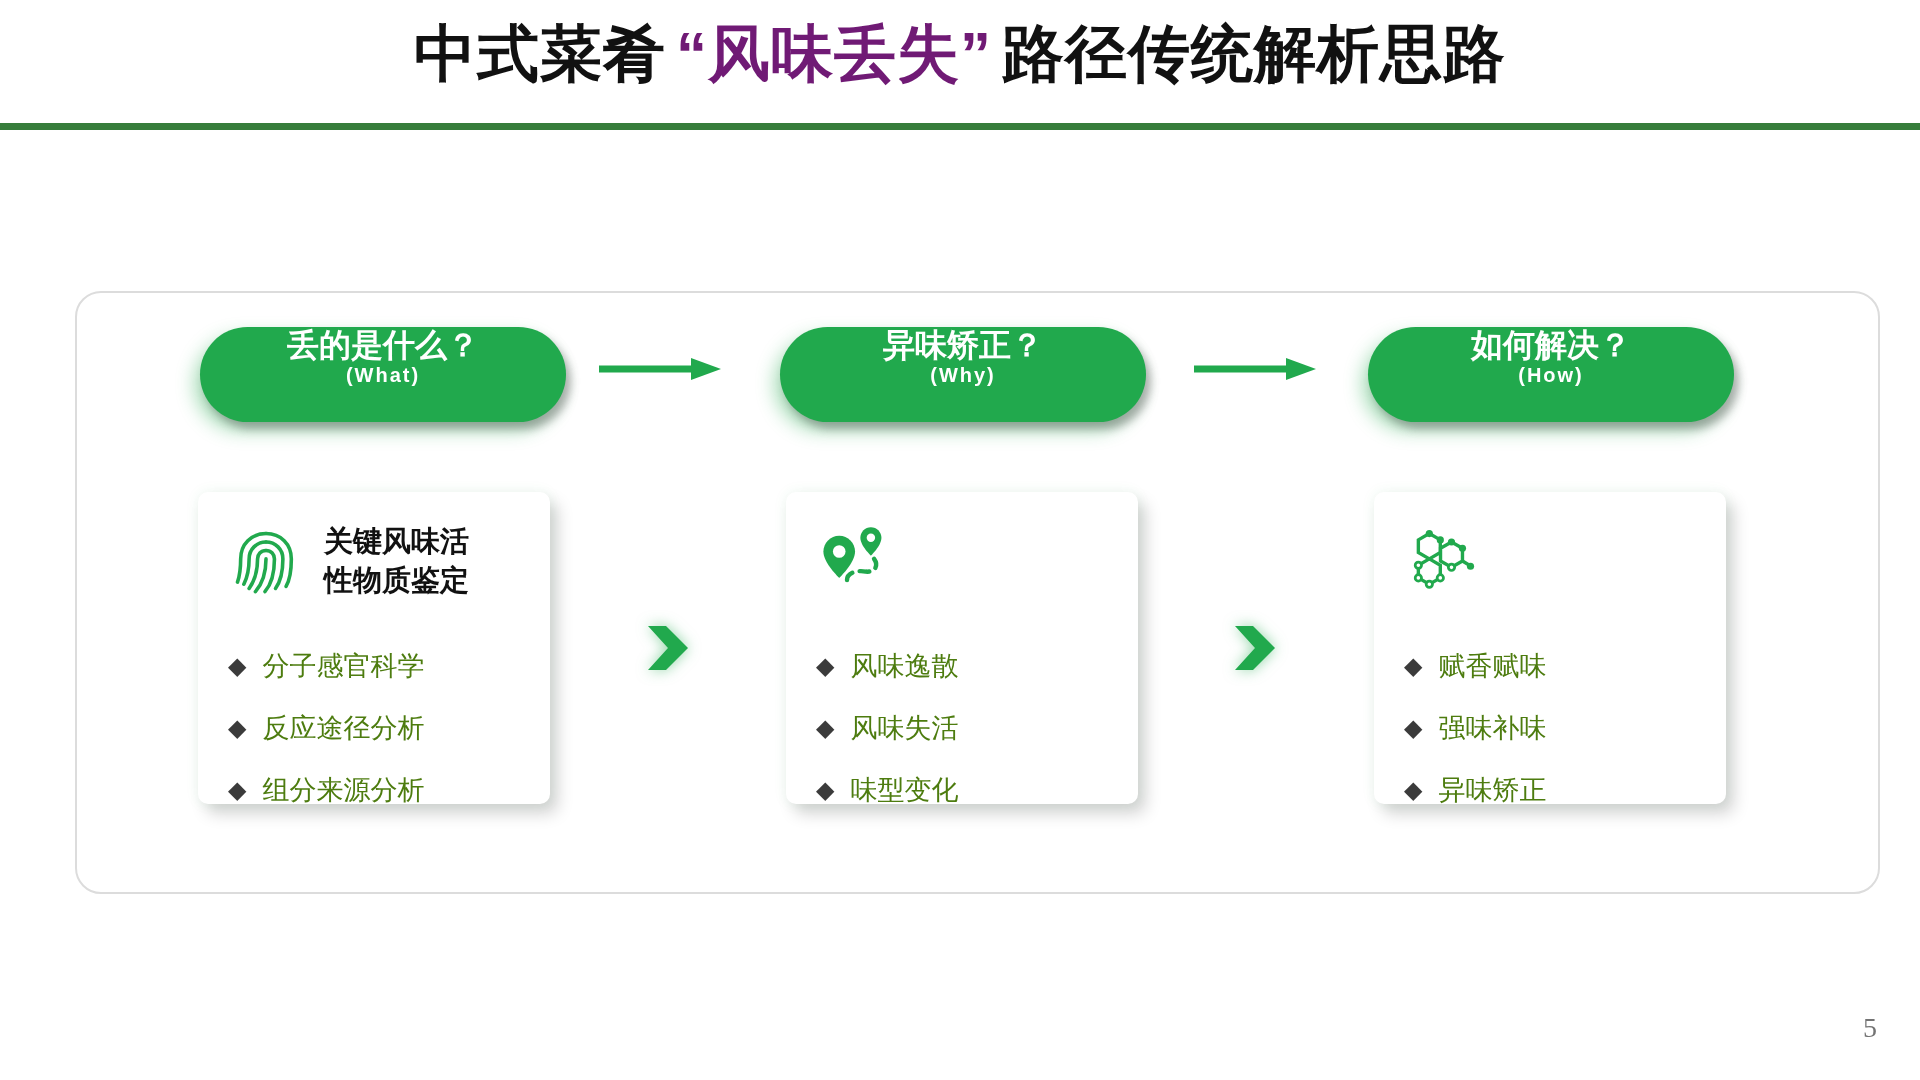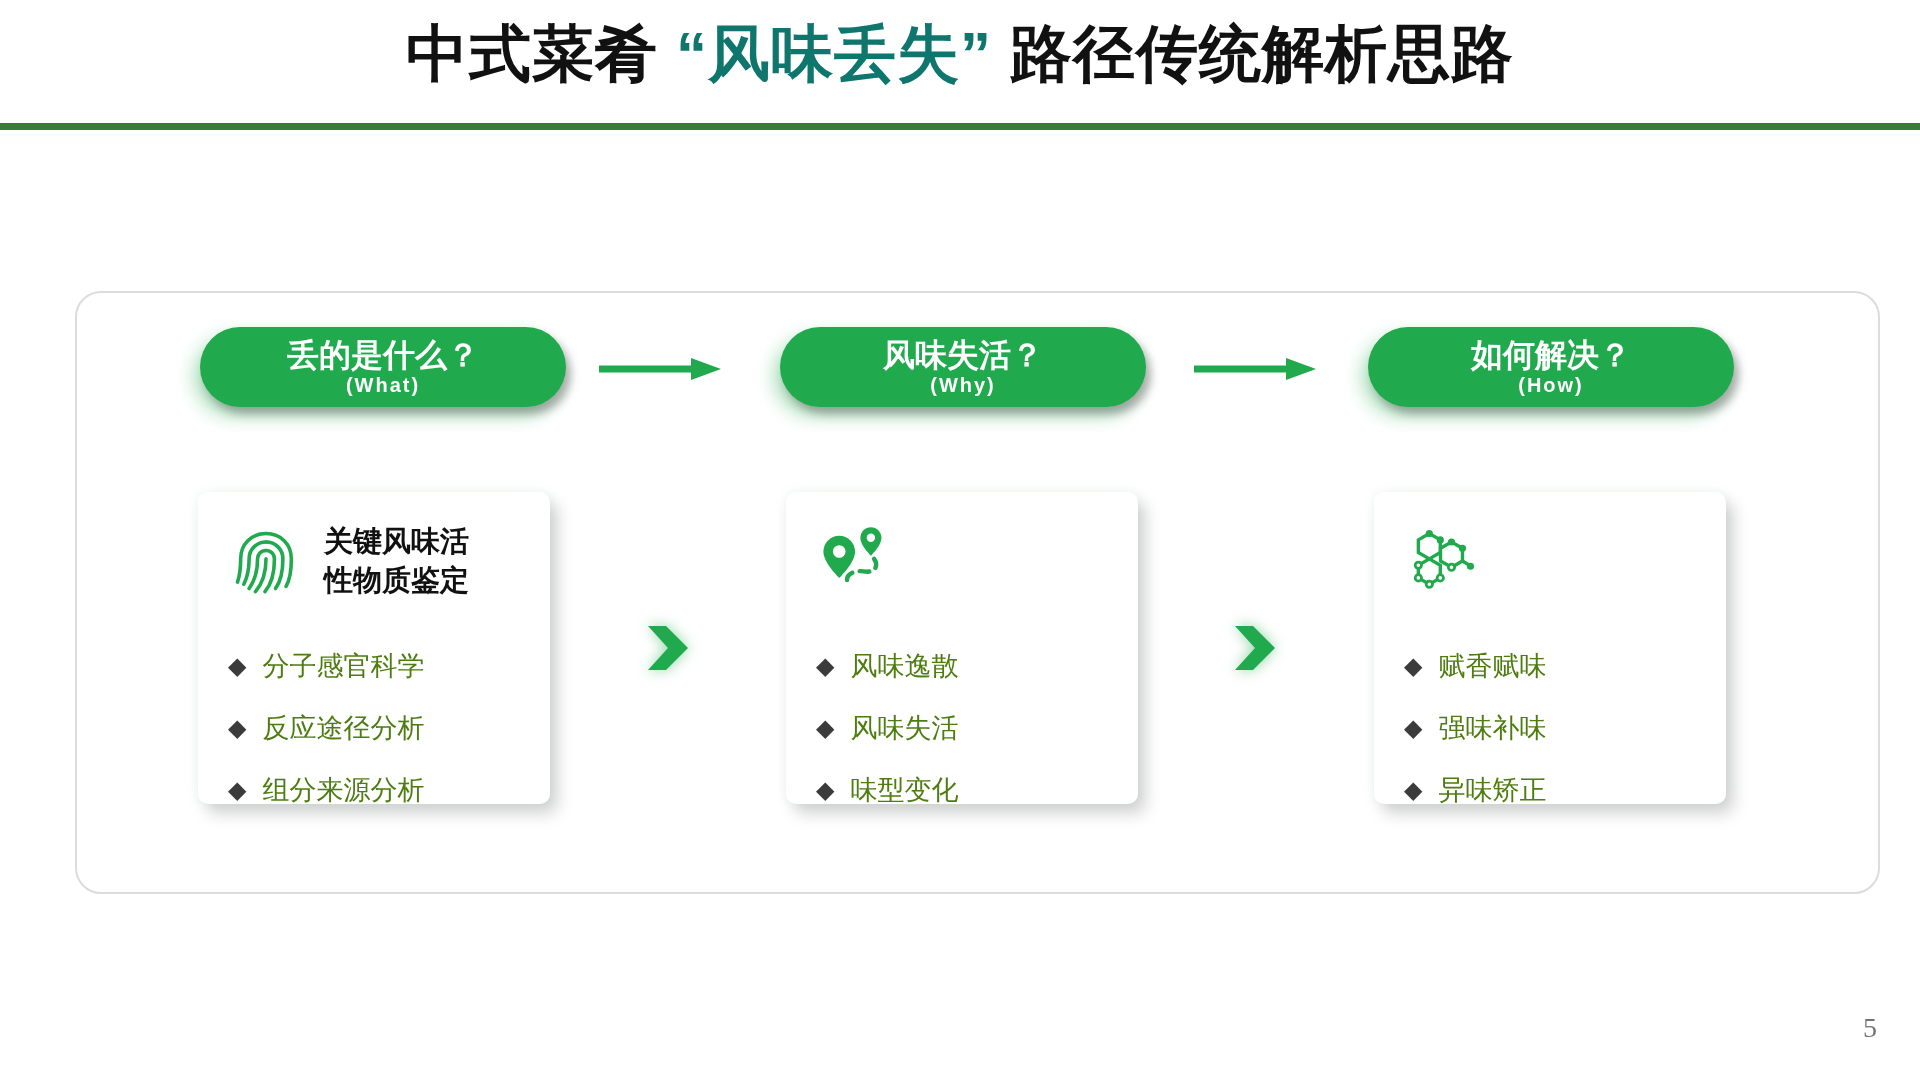--- a/index.html
+++ b/index.html
@@ -7,36 +7,36 @@
     width:1920px;height:1080px;position:relative;overflow:hidden;
     background:#ffffff;
     font-family:"Liberation Sans", sans-serif;
   }
   
   .title{
     position:absolute;top:12px;left:0;width:1920px;margin:0;
     text-align:center;font-size:62px;font-weight:900;color:#111111;
     letter-spacing:1px;white-space:nowrap;
   }
-  .title .hl{color:#0f766e;margin:0 18px;}
+  .title .hl{color:#701a75;margin:0 10px;}
   .divider{
     position:absolute;top:123px;left:0;width:1920px;height:7px;
     background:#377d3b;
   }
   
   .panel{
     position:absolute;left:75px;top:291px;width:1805px;height:603px;
     box-sizing:border-box;border:2px solid #dcdcdc;border-radius:26px;
     background:#ffffff;
   }
   
   .pill{
-    position:absolute;top:327px;width:366px;height:80px;
+    position:absolute;top:327px;width:366px;height:95px;
     background:#21a94d;border-radius:48px;color:#ffffff;
-    display:flex;flex-direction:column;align-items:center;justify-content:center;
+    display:flex;flex-direction:column;align-items:center;
     line-height:1.15;font-weight:700;
     box-shadow:5px 7px 9px rgba(90,90,90,.45), -6px 9px 18px rgba(33,169,77,.38);
   }
   .pill .l1{font-size:32px;}
   .pill .l2{font-size:20px;letter-spacing:2px;}
   .pill1{left:200px}.pill2{left:780px}.pill3{left:1368px}
   
   .harrow{position:absolute;top:356px;width:126px;height:26px;}
   .harrow1{left:597px}.harrow2{left:1192px}
   
@@ -72,21 +72,21 @@
 <h1 class="title"><span>中式菜肴</span><span class="hl">“风味丢失”</span><span>路径传统解析思路</span></h1>
 <div class="divider"></div>
 
 <section class="panel"></section>
 
 <div class="pill pill1">
   <span class="l1">丢的是什么？</span>
   <span class="l2">(What)</span>
 </div>
 <div class="pill pill2">
-  <span class="l1">风味失活？</span>
+  <span class="l1">异味矫正？</span>
   <span class="l2">(Why)</span>
 </div>
 <div class="pill pill3">
   <span class="l1">如何解决？</span>
   <span class="l2">(How)</span>
 </div>
 
 <svg class="harrow harrow1" viewBox="0 0 126 26">
   <line x1="2" y1="13" x2="98" y2="13" stroke="#21a94d" stroke-width="7"></line>
   <polygon points="94,2 124,13 94,24" fill="#21a94d"></polygon>

